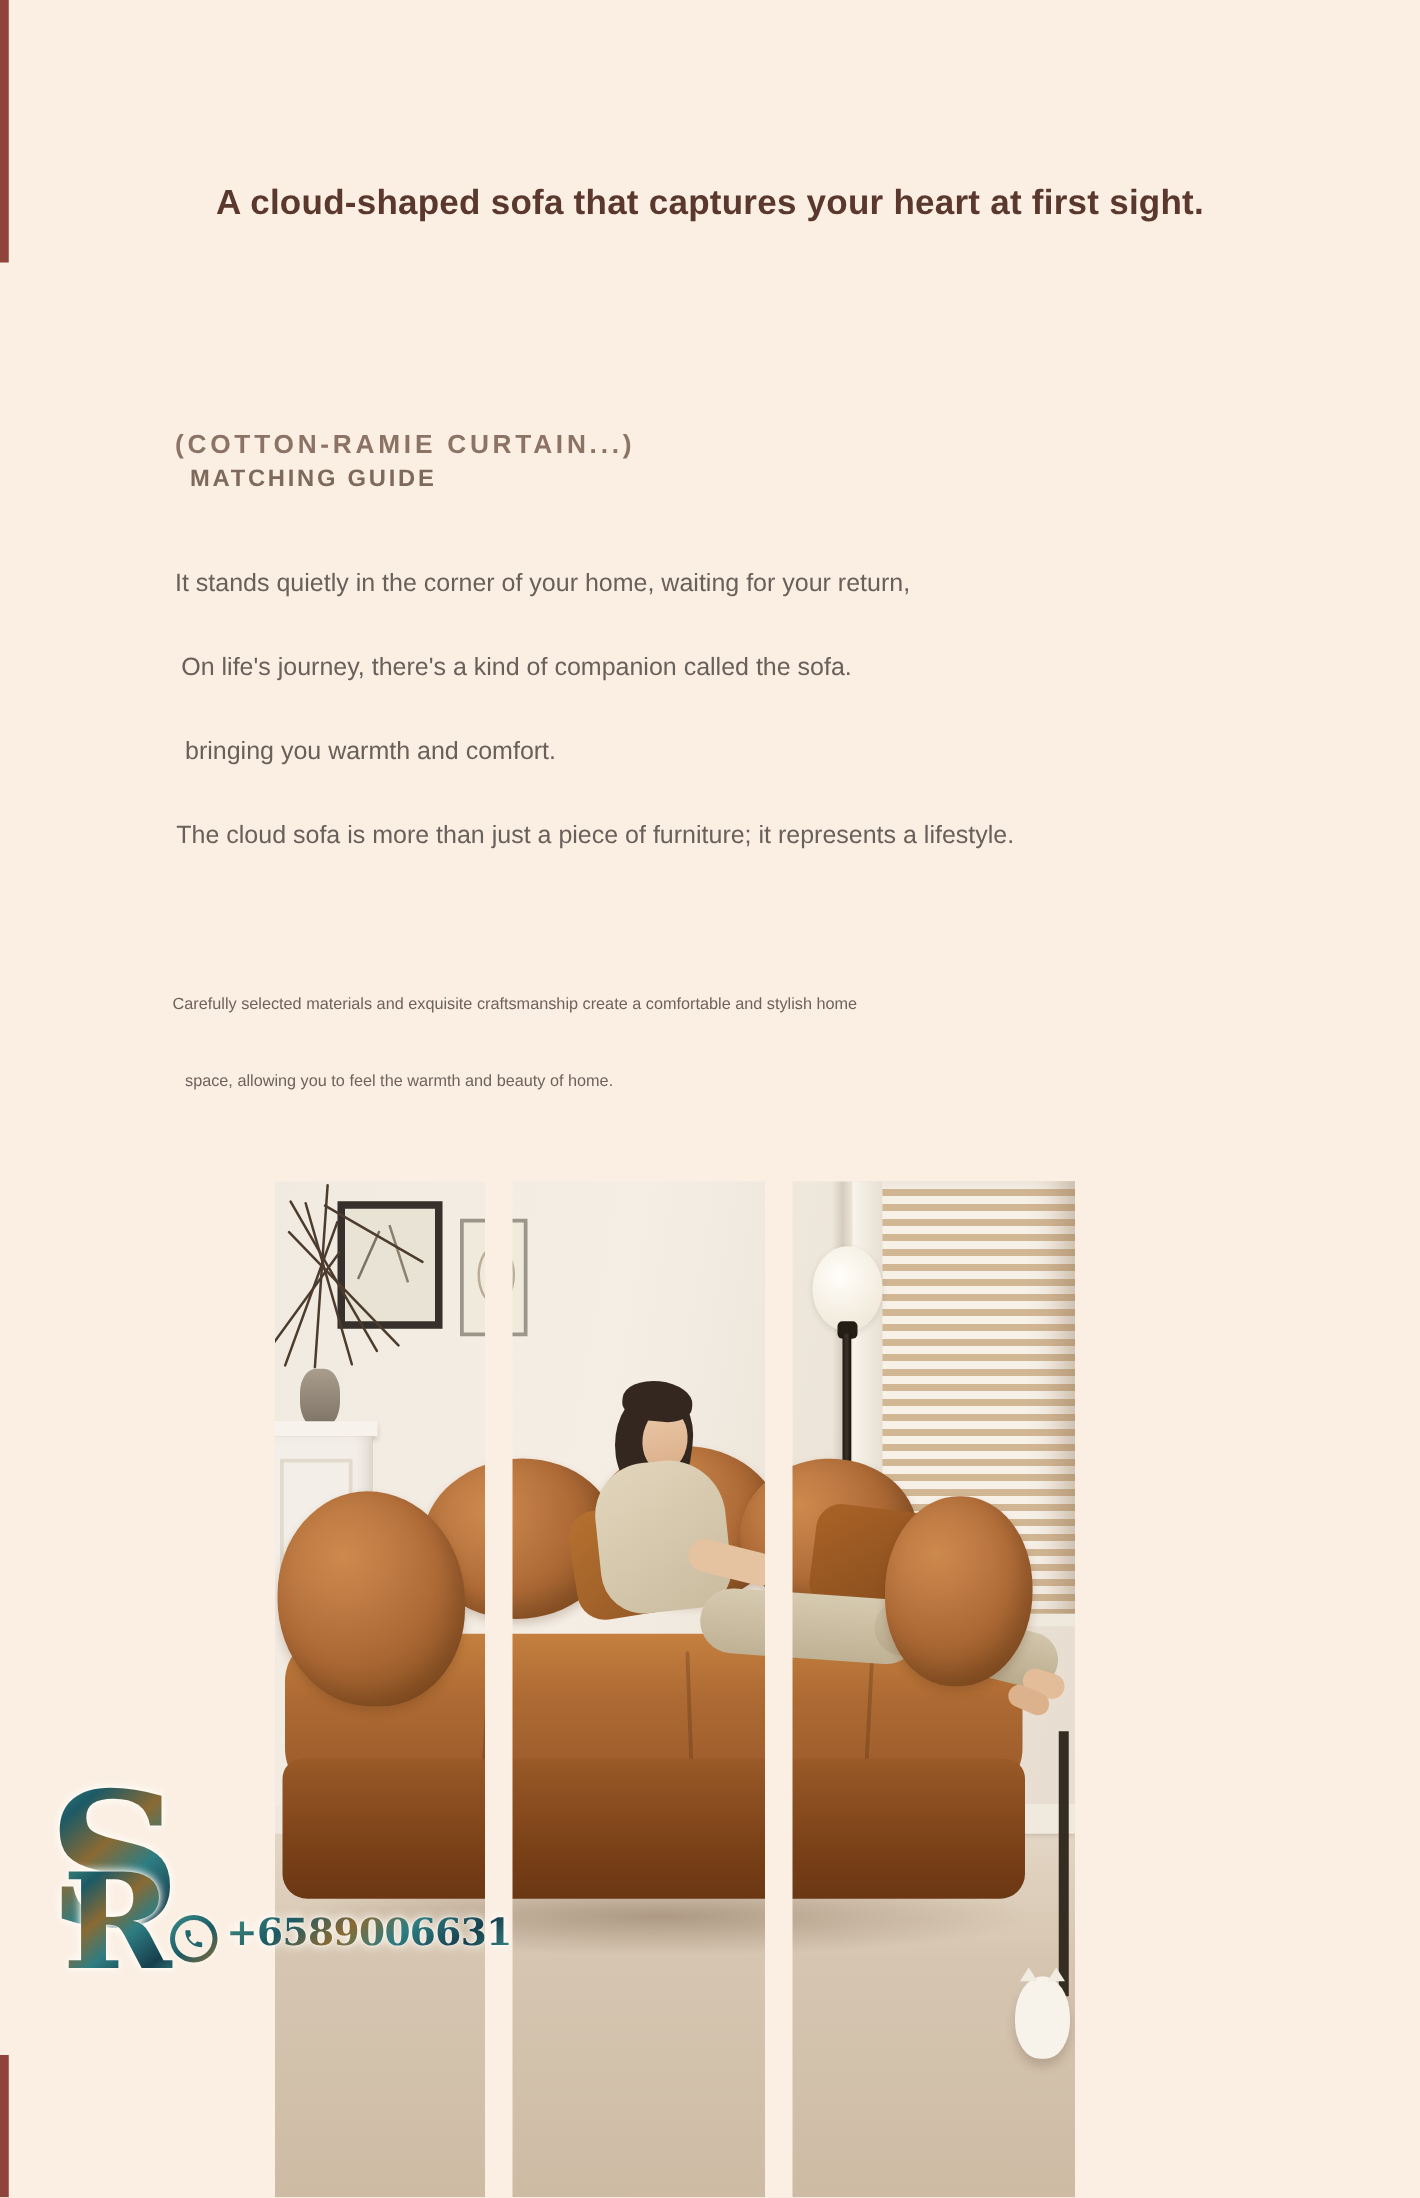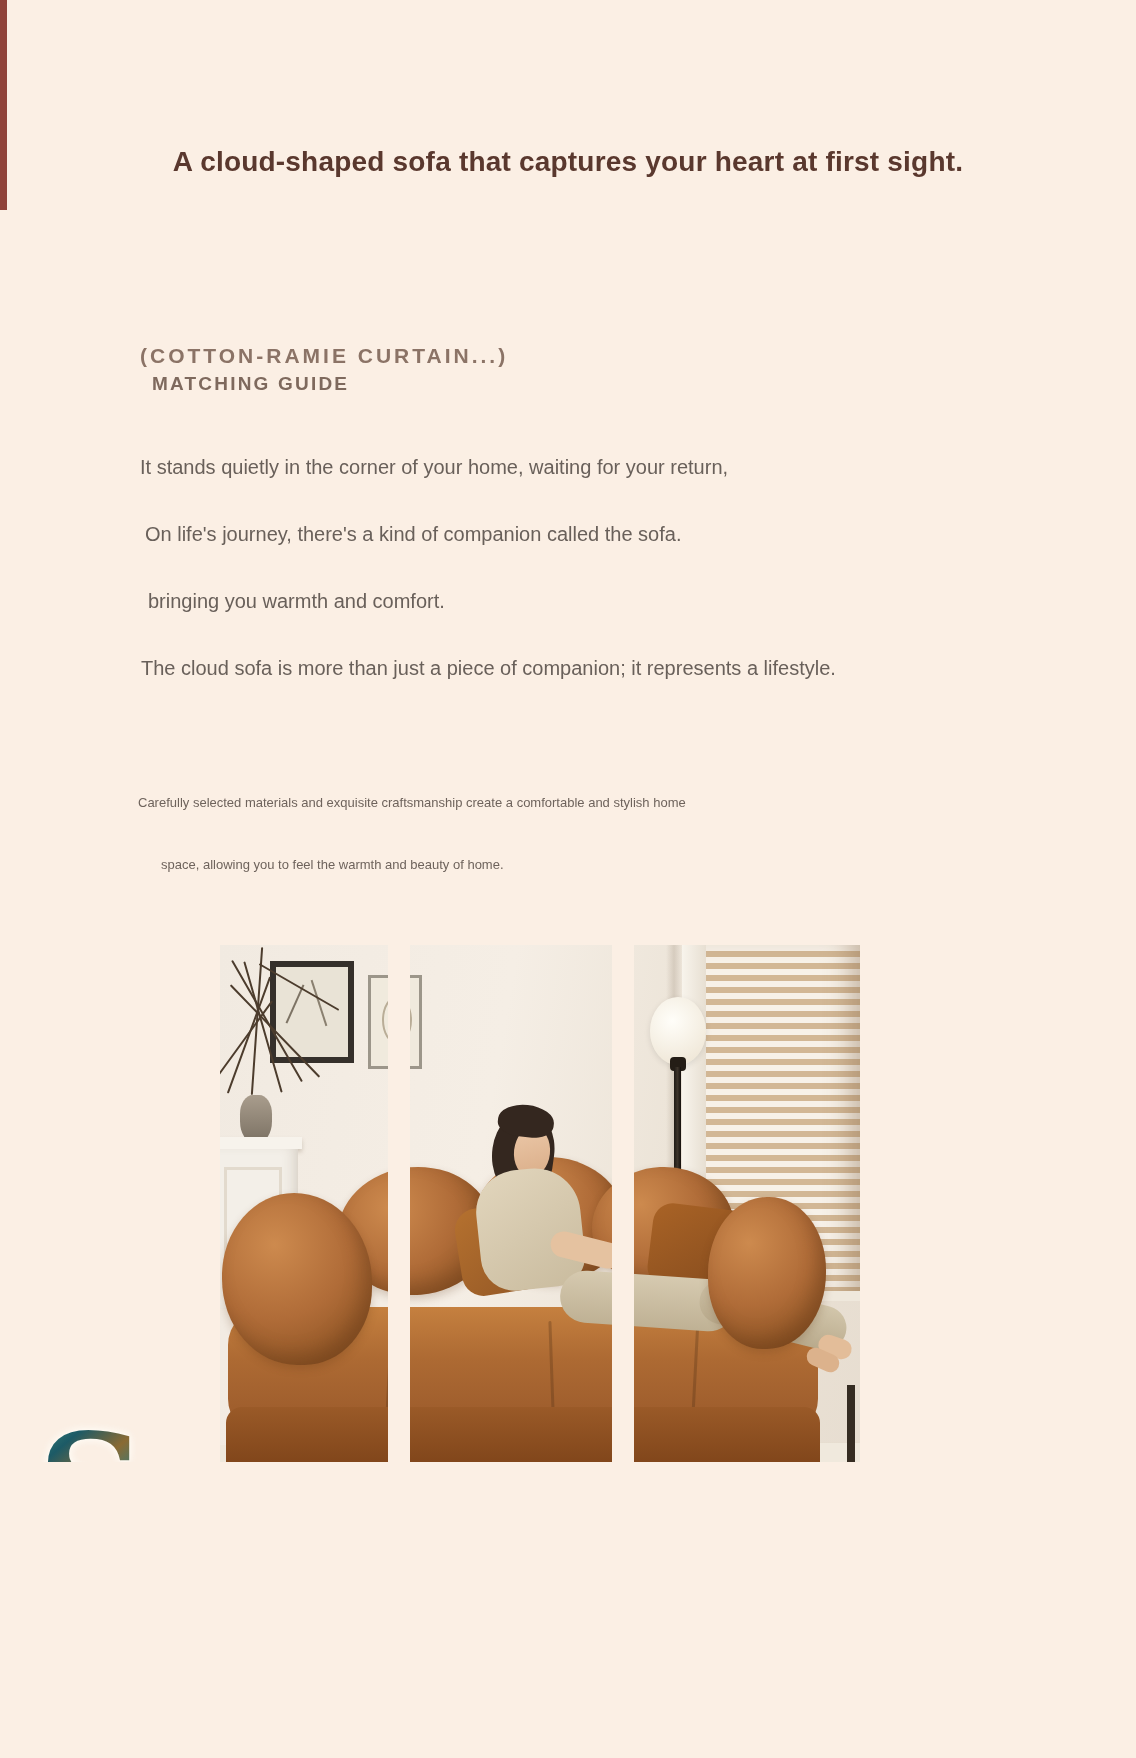--- a/index.html
+++ b/index.html
@@ -1,18 +1,18 @@
 <!DOCTYPE html>
 <html><head>
 <meta charset="utf-8">
 <style>
   * { margin:0; padding:0; box-sizing:border-box; }
   html,body { background:#fbefe4; }
   body { font-family:"Liberation Sans", sans-serif; }
-  .page { position:relative; width:1136px; height:1462px; background:#fbefe4; overflow:hidden; }
+  .page { position:relative; width:1136px; height:1758px; background:#fbefe4; overflow:hidden; }
 
   
   .edge { position:absolute; left:0; width:7px; background:#7c241c; opacity:.85; }
   .edge-top { top:0; height:210px; }
   .edge-bottom { top:1644px; height:114px; }
 
   
   .title { position:absolute; top:146px; left:0; width:100%; text-align:center;
            font-size:28px; font-weight:600; letter-spacing:.2px; color:#5a382e; }
 
@@ -24,21 +24,21 @@
   
   .intro { position:absolute; left:140px; top:455px; color:#69605a; font-size:20px; }
   .intro p { line-height:24px; margin-bottom:43px; }
   .intro p:nth-child(2) { margin-left:5px; }
   .intro p:nth-child(3) { margin-left:8px; }
   .intro p:nth-child(4) { margin-left:1px; }
 
   
   .details { position:absolute; left:138px; top:792px; color:#6e635c; font-size:13px; }
   .details p { line-height:22px; margin-bottom:40px; }
-  .details p:nth-child(2) { margin-left:23px; }
+  .details p:nth-child(2) { margin-left:10px; }
 
   
   .photo { position:absolute; left:220px; top:945px; width:640px; height:813px; overflow:hidden; }
   .scene { position:absolute; inset:0;
            background:linear-gradient(100deg,#f1eae1 0%,#f5eee5 38%,#ece4d8 62%,#e6dccf 100%); }
   .scene > div { position:absolute; }
 
   .corner-shadow { left:446px; top:0; width:16px; height:540px;
       background:linear-gradient(90deg, rgba(120,100,80,0), rgba(120,100,80,.20) 50%, rgba(120,100,80,0)); }
   .window-frame { left:462px; top:0; width:24px; height:352px;
@@ -164,21 +164,21 @@
 
   <div class="guide">
     <div class="guide-line1">(COTTON-RAMIE CURTAIN...)</div>
     <div class="guide-line2">MATCHING GUIDE</div>
   </div>
 
   <div class="intro">
     <p>It stands quietly in the corner of your home, waiting for your return,</p>
     <p>On life's journey, there's a kind of companion called the sofa.</p>
     <p>bringing you warmth and comfort.</p>
-    <p>The cloud sofa is more than just a piece of companion; it represents a lifestyle.</p>
+    <p>The cloud sofa is more than just a piece of furniture; it represents a lifestyle.</p>
   </div>
 
   <div class="details">
     <p>Carefully selected materials and exquisite craftsmanship create a comfortable and stylish home</p>
     <p>space, allowing you to feel the warmth and beauty of home.</p>
   </div>
 
   <div class="photo">
     <div class="scene">
       <div class="corner-shadow"></div>

